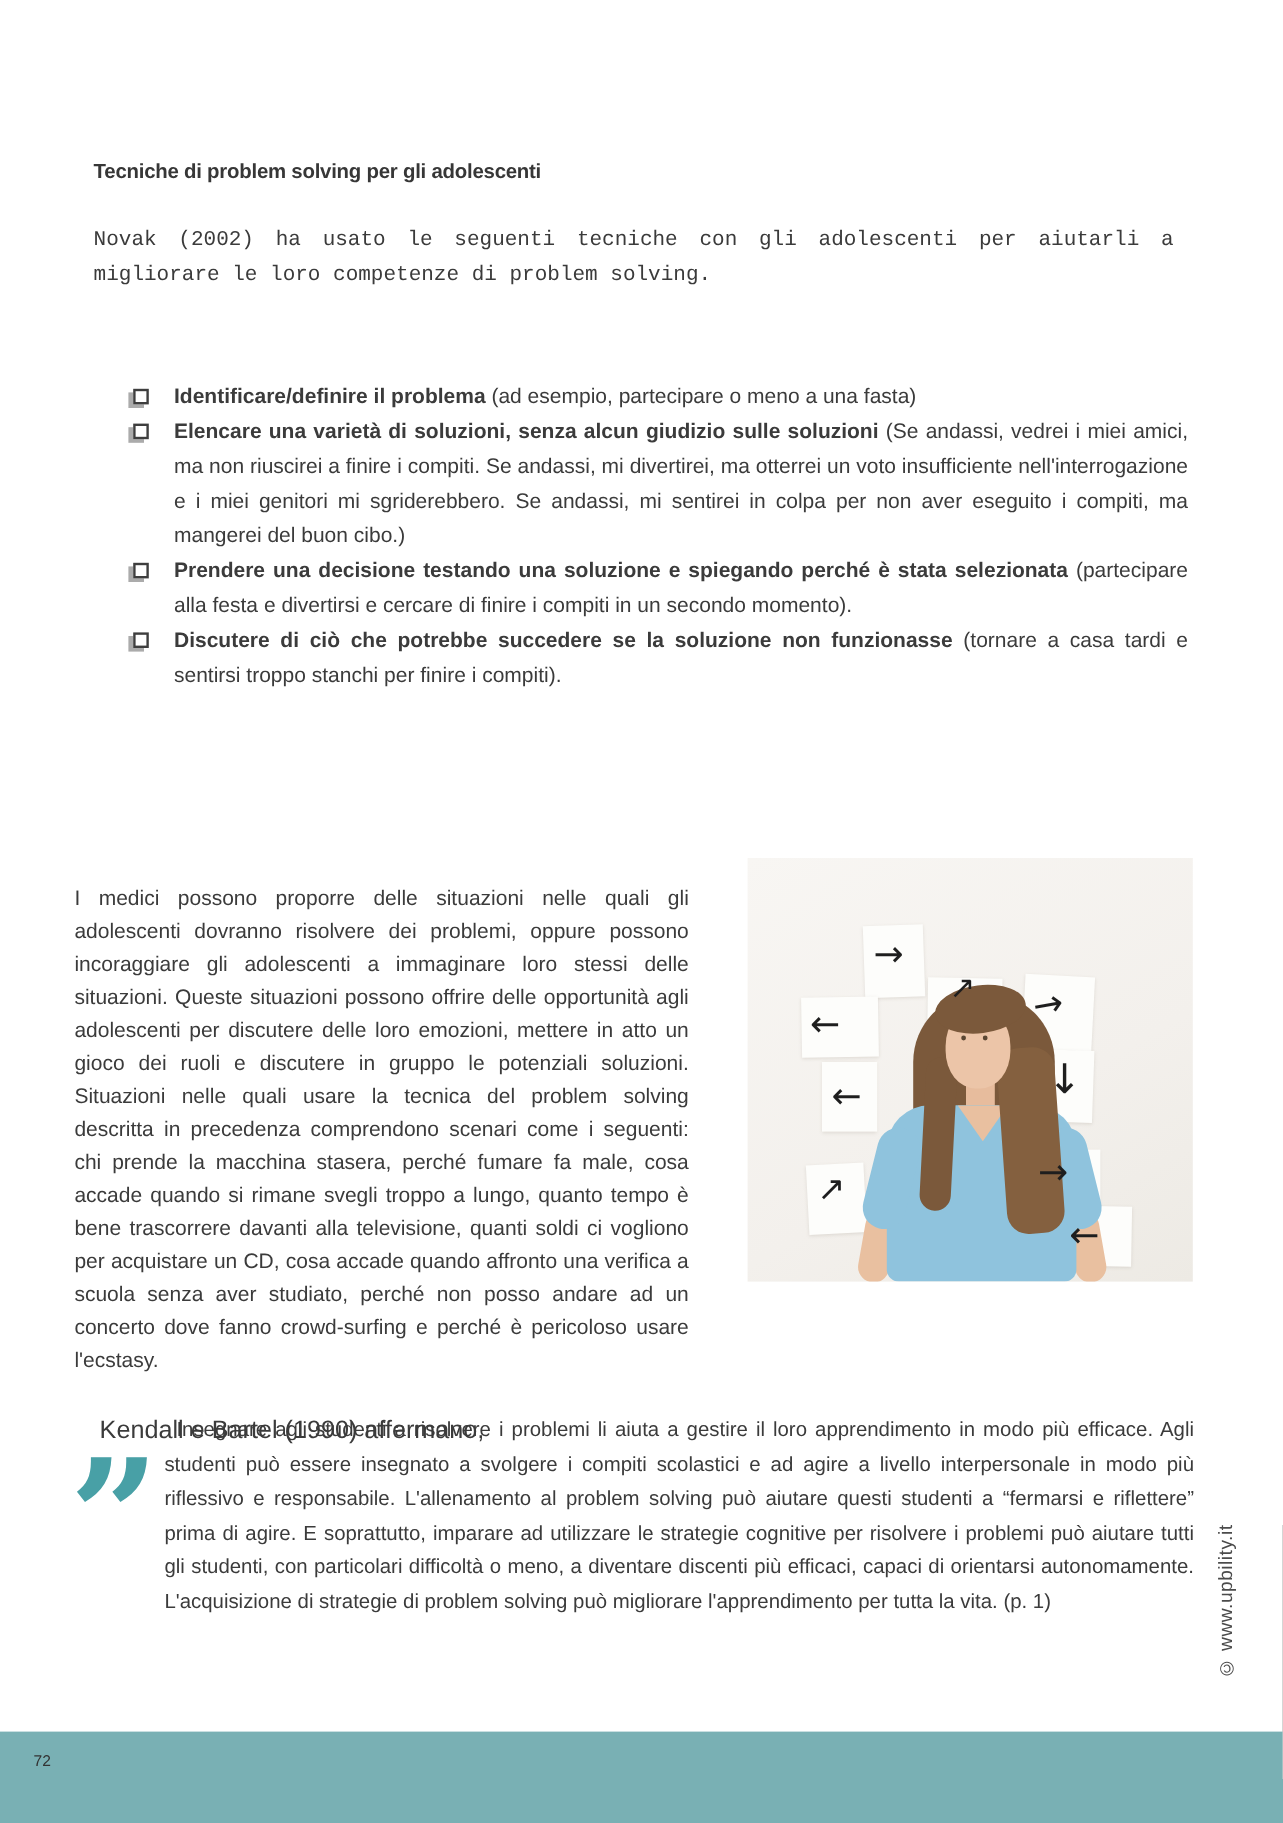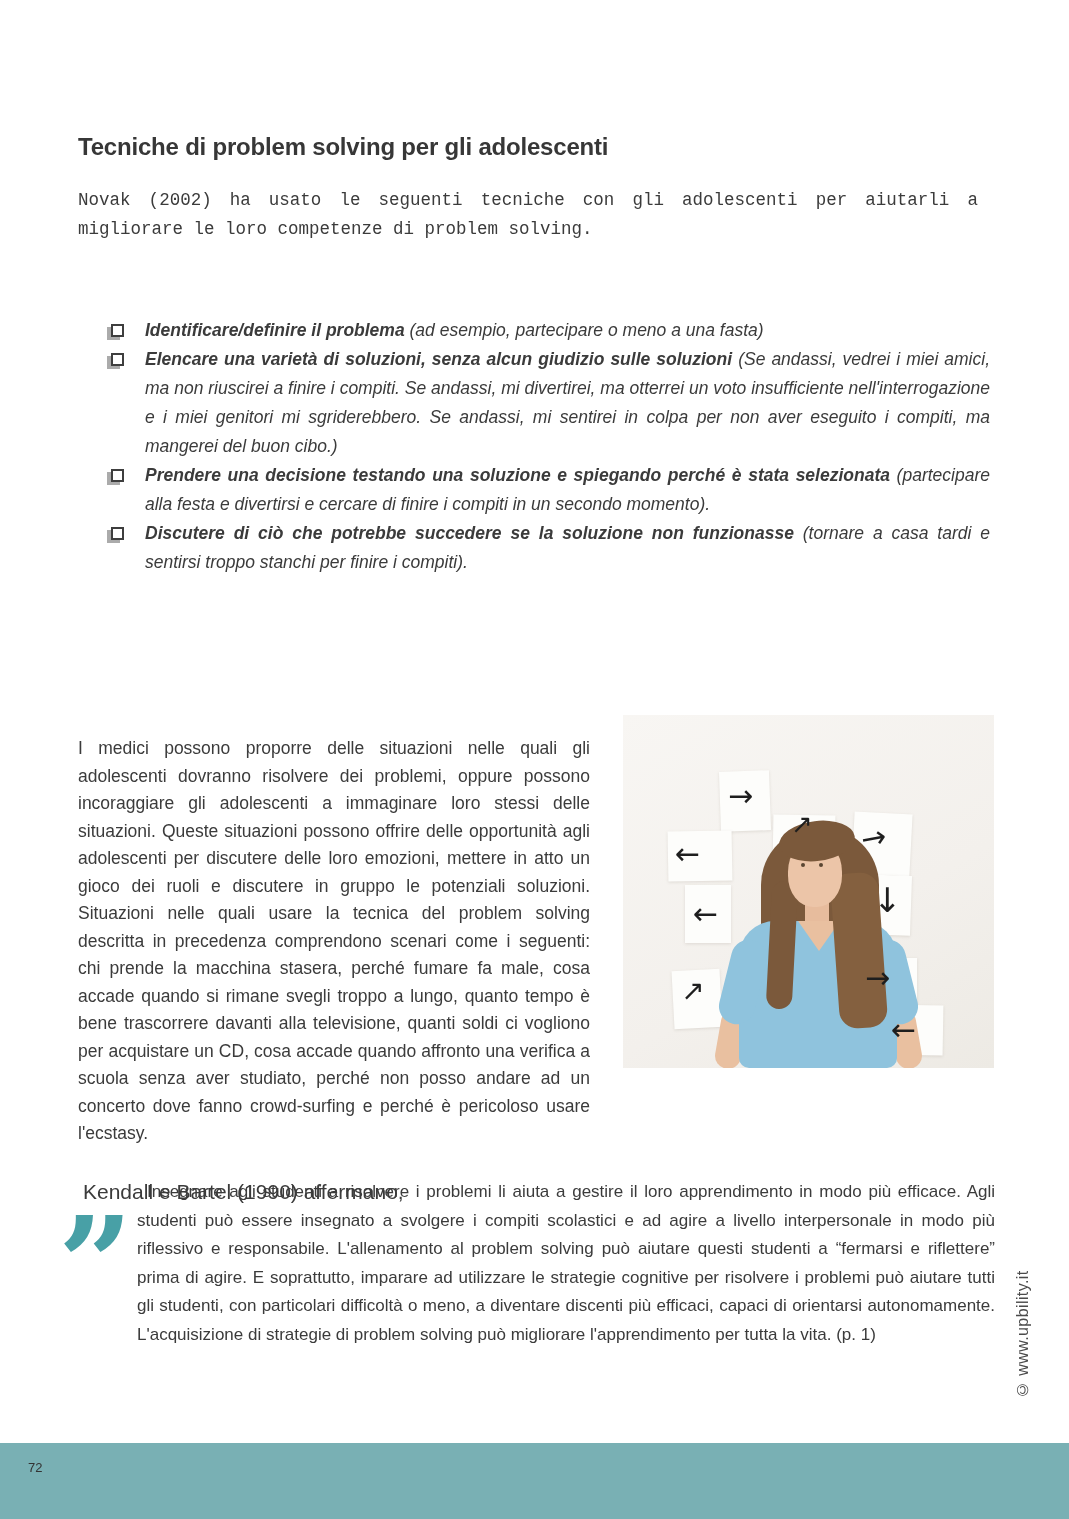--- a/index.html
+++ b/index.html
@@ -4,45 +4,45 @@
 <style>
   * { margin:0; padding:0; box-sizing:border-box; }
   html,body { background:#888; }
   .page {
     position:relative; width:1069px; height:1519px; margin:0 auto;
     background:#ffffff; overflow:hidden;
     font-family:"Liberation Sans", sans-serif; color:#3b3b3b;
   }
   .title {
     position:absolute; left:78px; top:133px; width:900px;
-    font-size:24px; font-weight:bold; color:#373737; letter-spacing:-0.2px;
+    font-size:17px; font-weight:bold; color:#373737; letter-spacing:-0.2px;
   }
   .intro {
     position:absolute; left:78px; top:186px; width:900px;
     font-size:17.5px; line-height:29px; text-align:justify;font-family:Liberation Mono, monospace;
   }
   .lead {
     position:absolute; left:78px; top:269px; width:900px;
     font-size:17.5px; line-height:29px;
   }
   ul.techniques {
     position:absolute; left:78px; top:316px; width:912px; list-style:none;
   }
   ul.techniques li {
     position:relative; padding-left:67px;
-    font-size:17.5px; line-height:29px; text-align:justify;font-style:italic;
+    font-size:17.5px; line-height:29px; text-align:justify;
   }
   ul.techniques li .cb {
     position:absolute; left:33px; top:8px; width:13px; height:13px;
     border:2.5px solid #3e3e3e; background:#fff;
     box-shadow:-4px 3px 0 0 #ababab;
   }
   ul.techniques li .b { font-weight:bold; }
   .leftcol {
-    position:absolute; left:78px; top:735px; width:512px;
+    position:absolute; left:62px; top:735px; width:512px;
     font-size:17.5px; line-height:27.5px; text-align:justify;
   }
   
   .photo {
     position:absolute; left:623px; top:715px; width:371px; height:353px;
     background:linear-gradient(150deg,#f8f6f3 0%,#f3f0ec 60%,#edeae4 100%);
     overflow:hidden;
   }
   .note {
     position:absolute; background:#fdfdfb;

